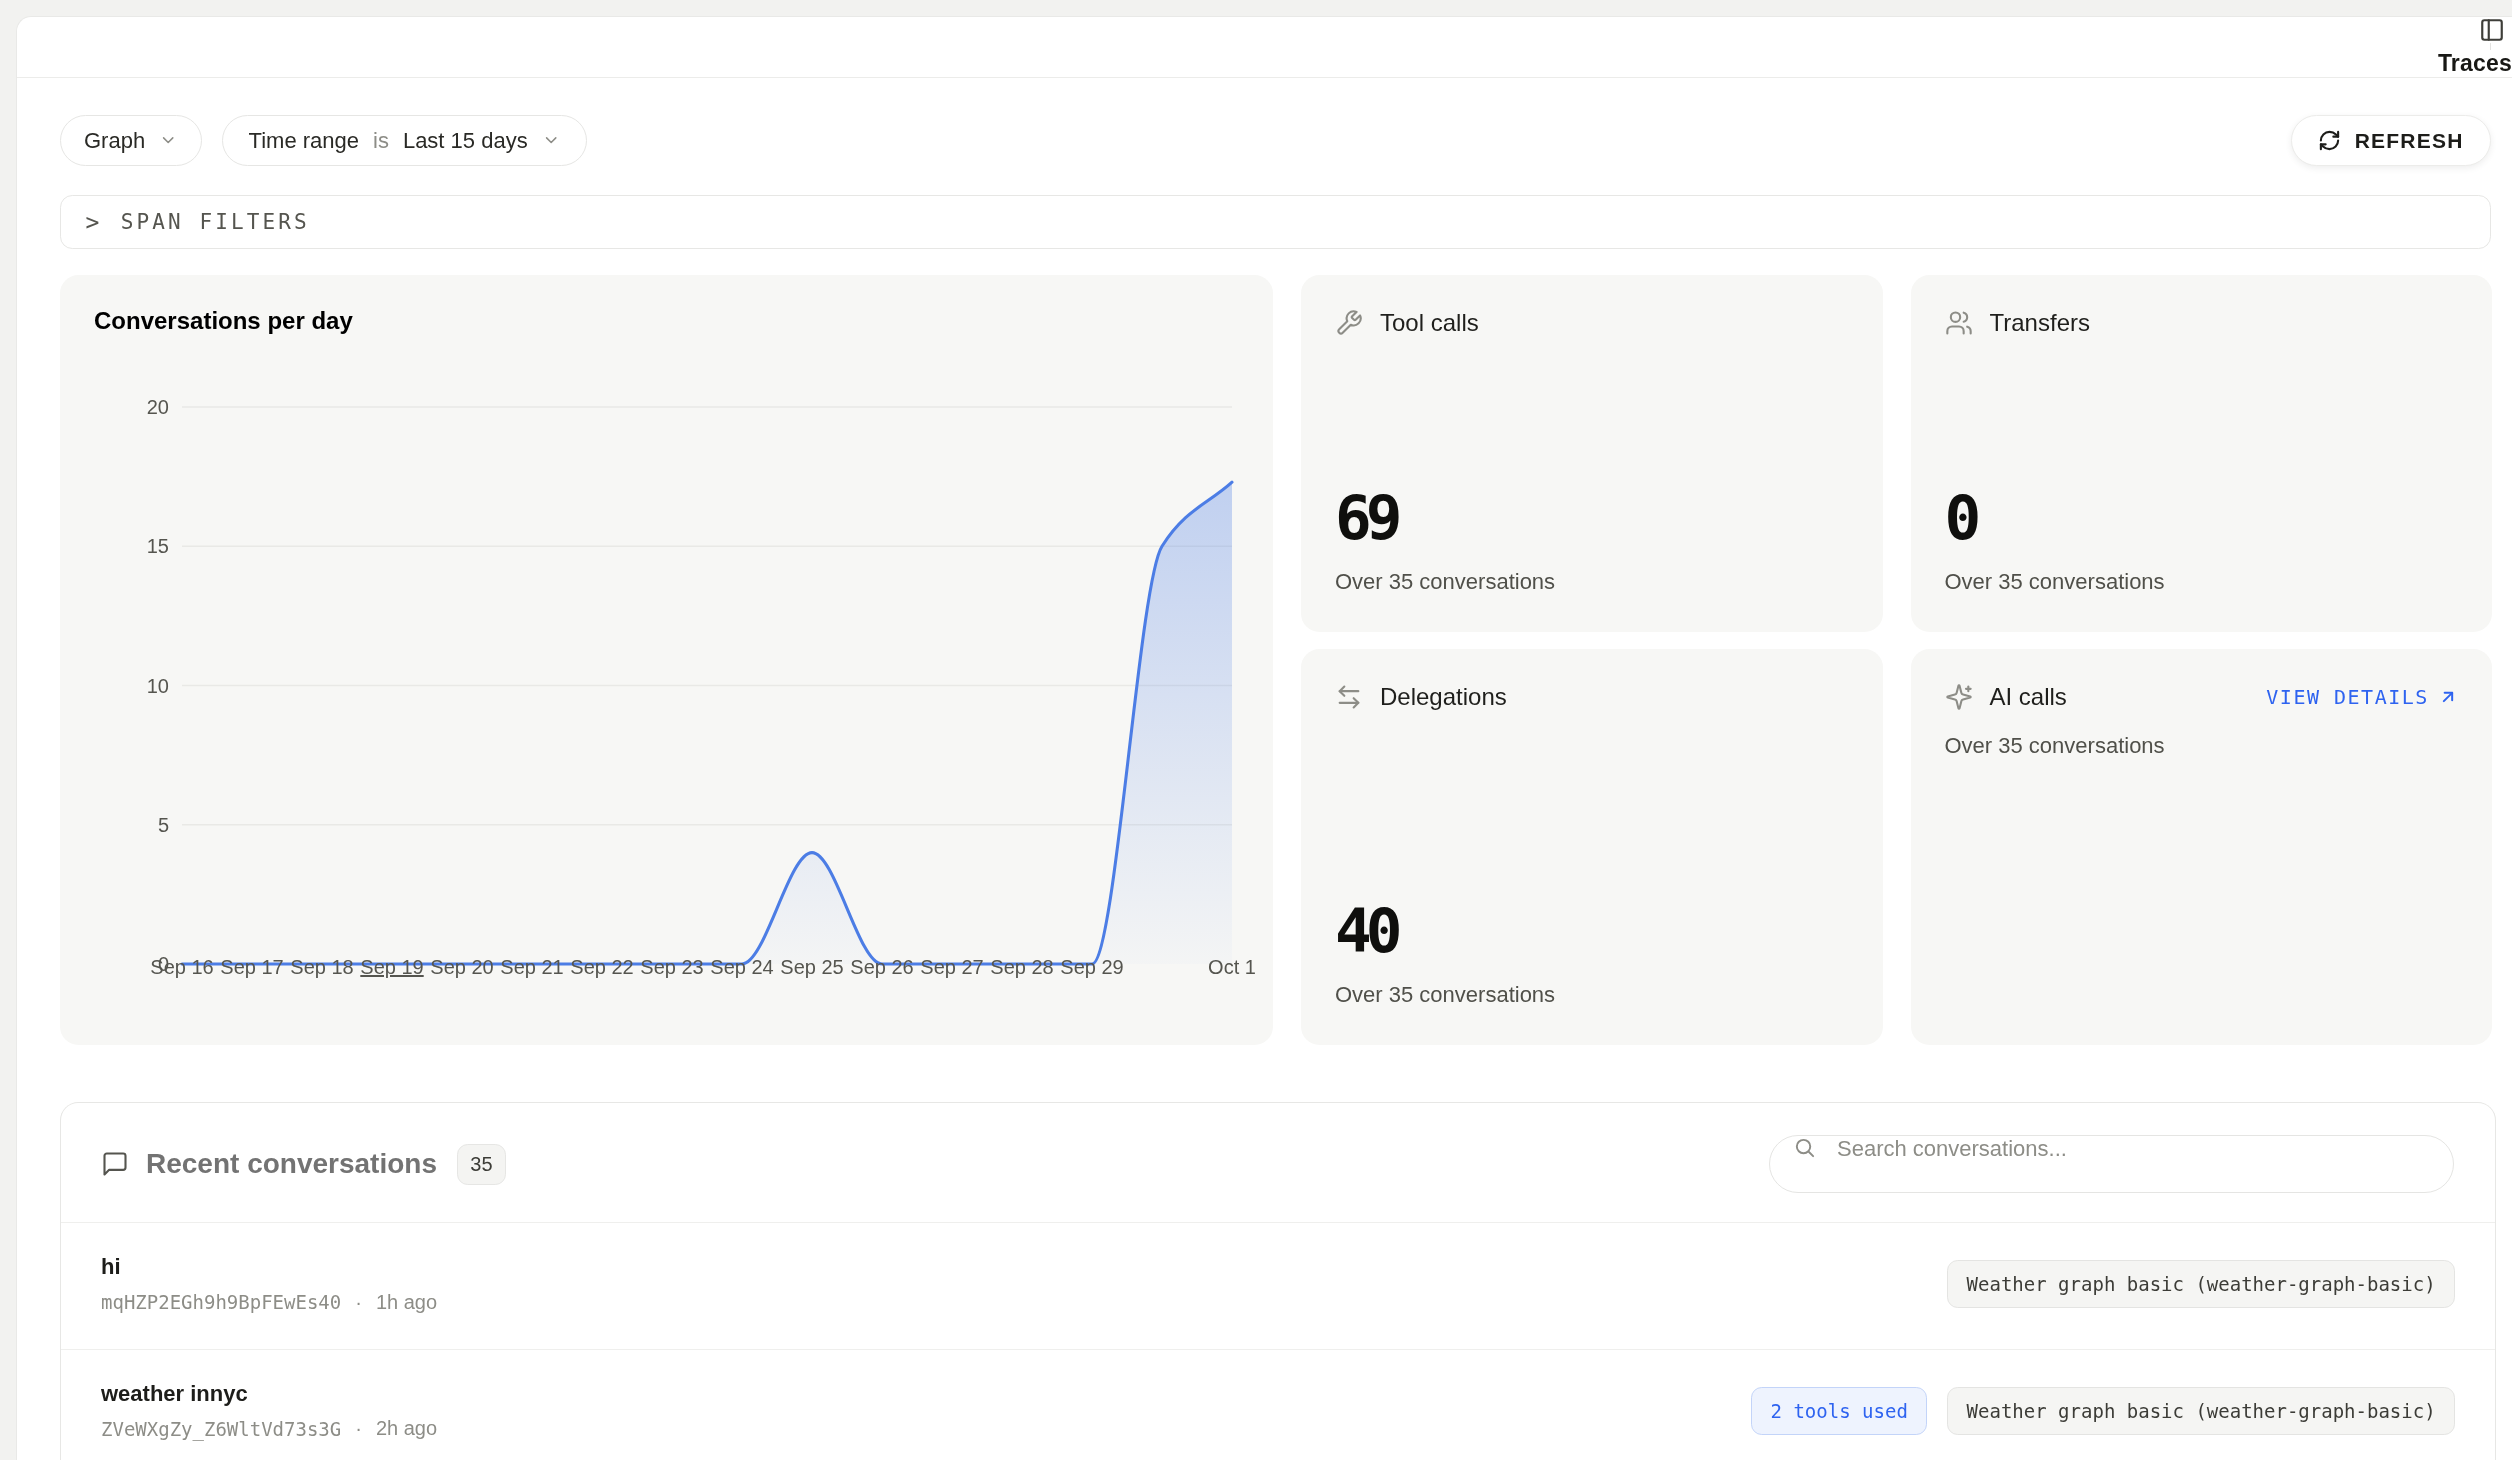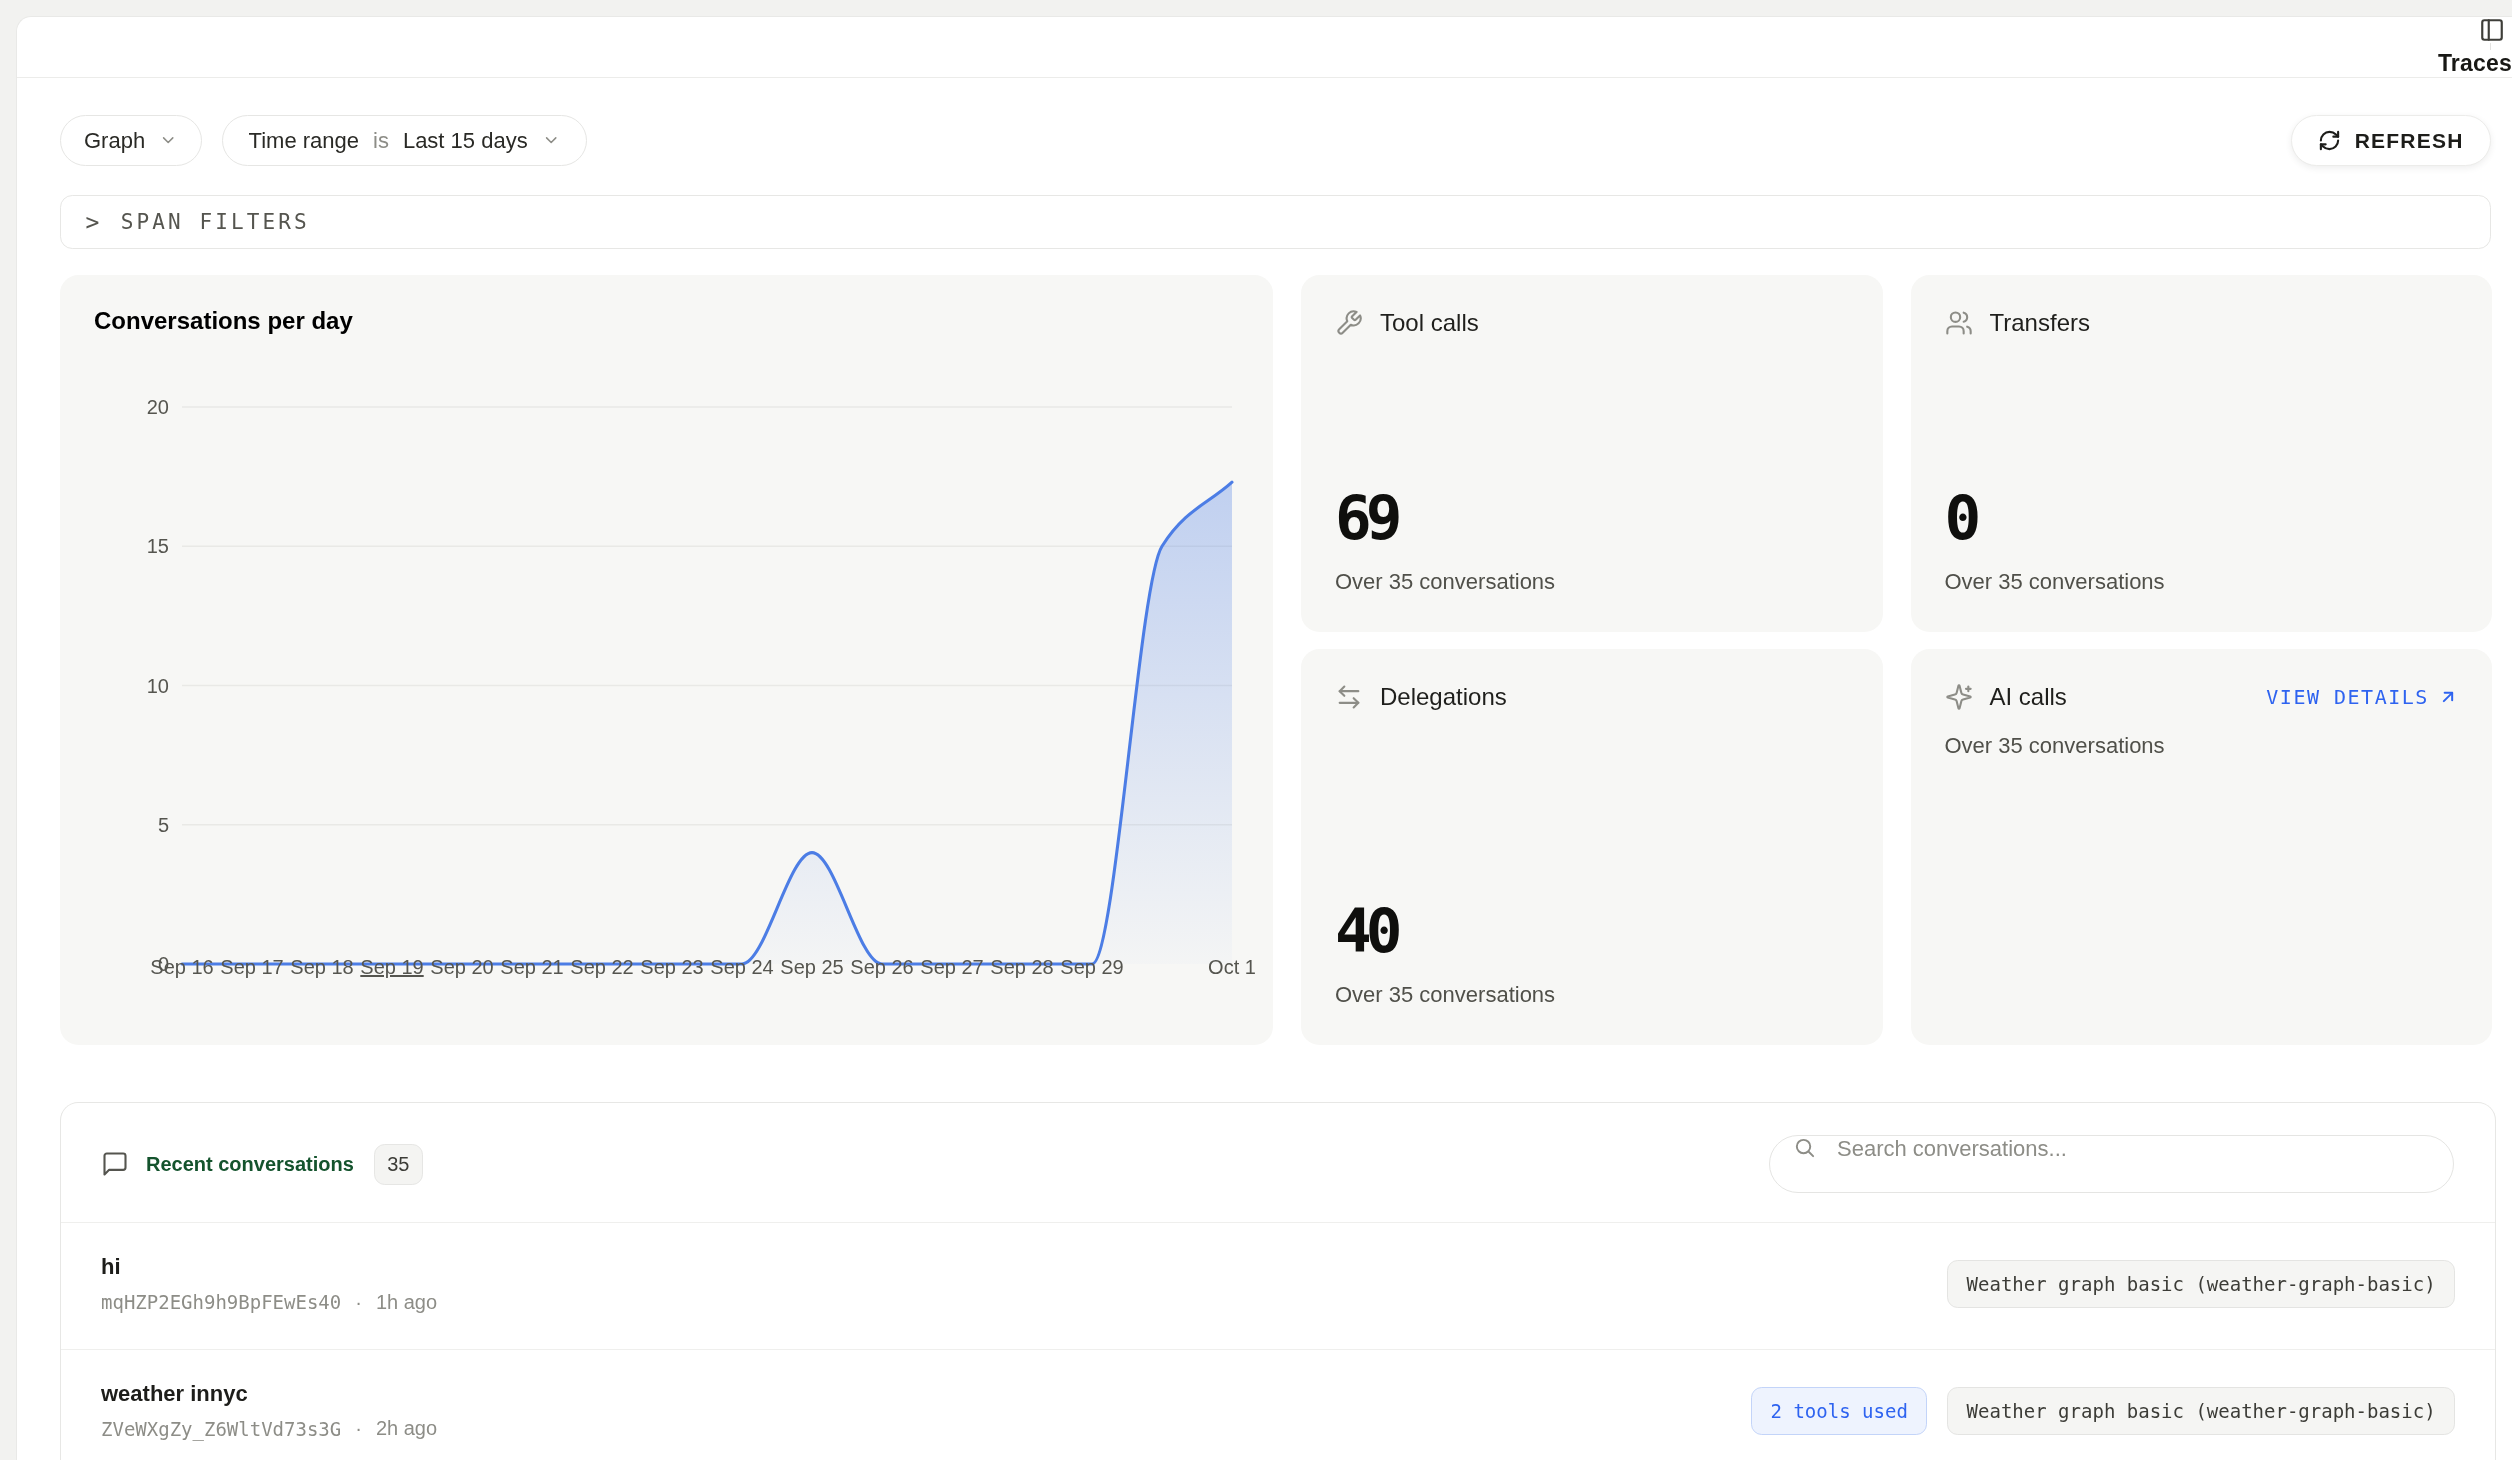--- a/index.html
+++ b/index.html
@@ -60,21 +60,21 @@
   .stat-num { margin-top:auto; font-size:61px; font-weight:700; letter-spacing:-6.1px; color:#0f0f0d; line-height:1; }
   .stat-sub { margin-top:21.5px; font-size:22px; color:#50504a; }
   .view-details { margin-left:auto; display:inline-flex; align-items:center; gap:9.2px;
     font-size:20px; letter-spacing:1.5px; color:#2e63f0; font-weight:500; cursor:pointer; text-decoration:none; }
 
   
   .recent-card { margin:57px 16px 0 43px; height:399px; border:0.8px solid #e7e7e5;
     border-bottom:none; border-radius:18.4px 18.4px 0 0; background:#fff; }
   .rc-header { display:flex; align-items:center; padding:32px 41px 29px 40px; }
   .rc-icon { color:#55554f; display:flex; margin-right:17px; }
-  .rc-title { font-size:20px; font-weight:700; color:#14532d; }
+  .rc-title { font-size:28px; font-weight:700; color:#737373; }
   .rc-badge { margin-left:20px; min-width:48px; height:41px; padding:0 12.3px; background:#f4f4f2;
     border:0.8px solid #e6e6e4; border-radius:10.7px; display:inline-flex; align-items:center;
     justify-content:center; font-size:20px; color:#3c3c37; }
   .search-box { margin-left:auto; width:685px; height:58px; border:0.8px solid #e5e5e3;
     border-radius:29px; background:#fff; display:flex; align-items:flex-start; gap:21px; padding:0 23px; }
   .search-box input { border:none; outline:none; flex:1; font-size:22px; color:#2a2a26;
     font-family:"Liberation Sans", sans-serif; background:transparent; }
   .search-box input::placeholder { color:#8d8d87; }
   .search-icon { color:#8d8d87; display:flex; }
 

